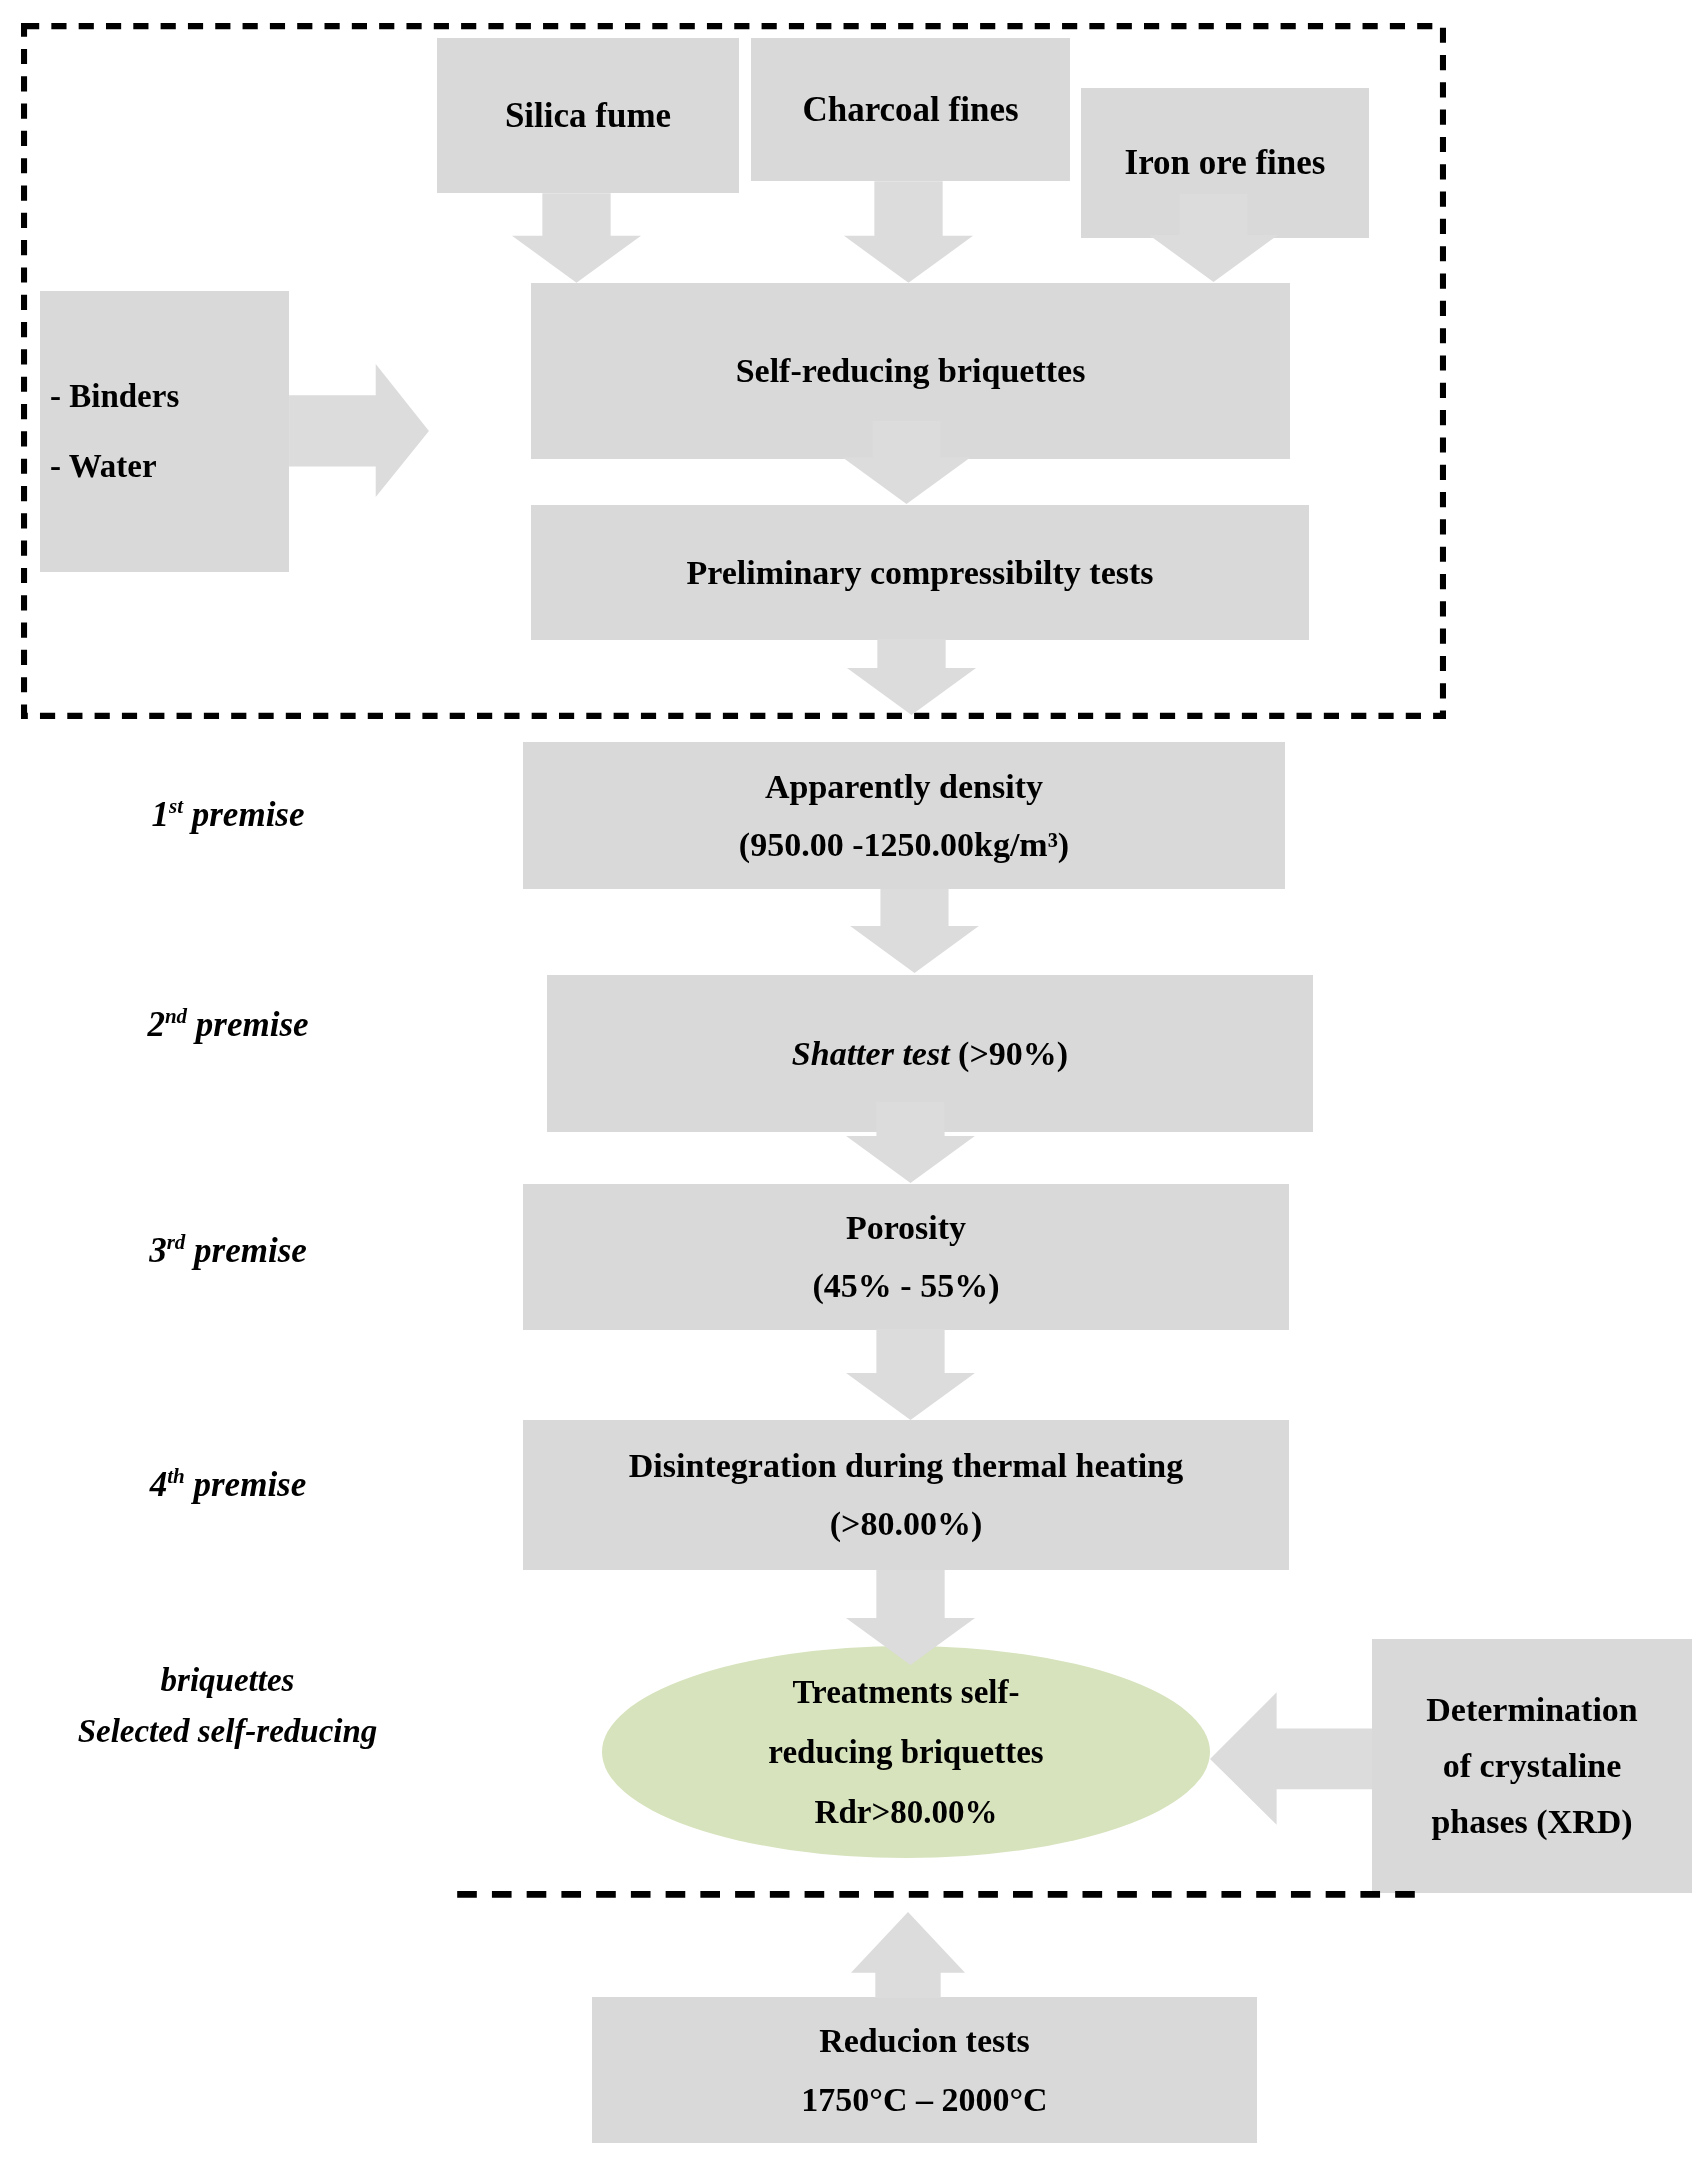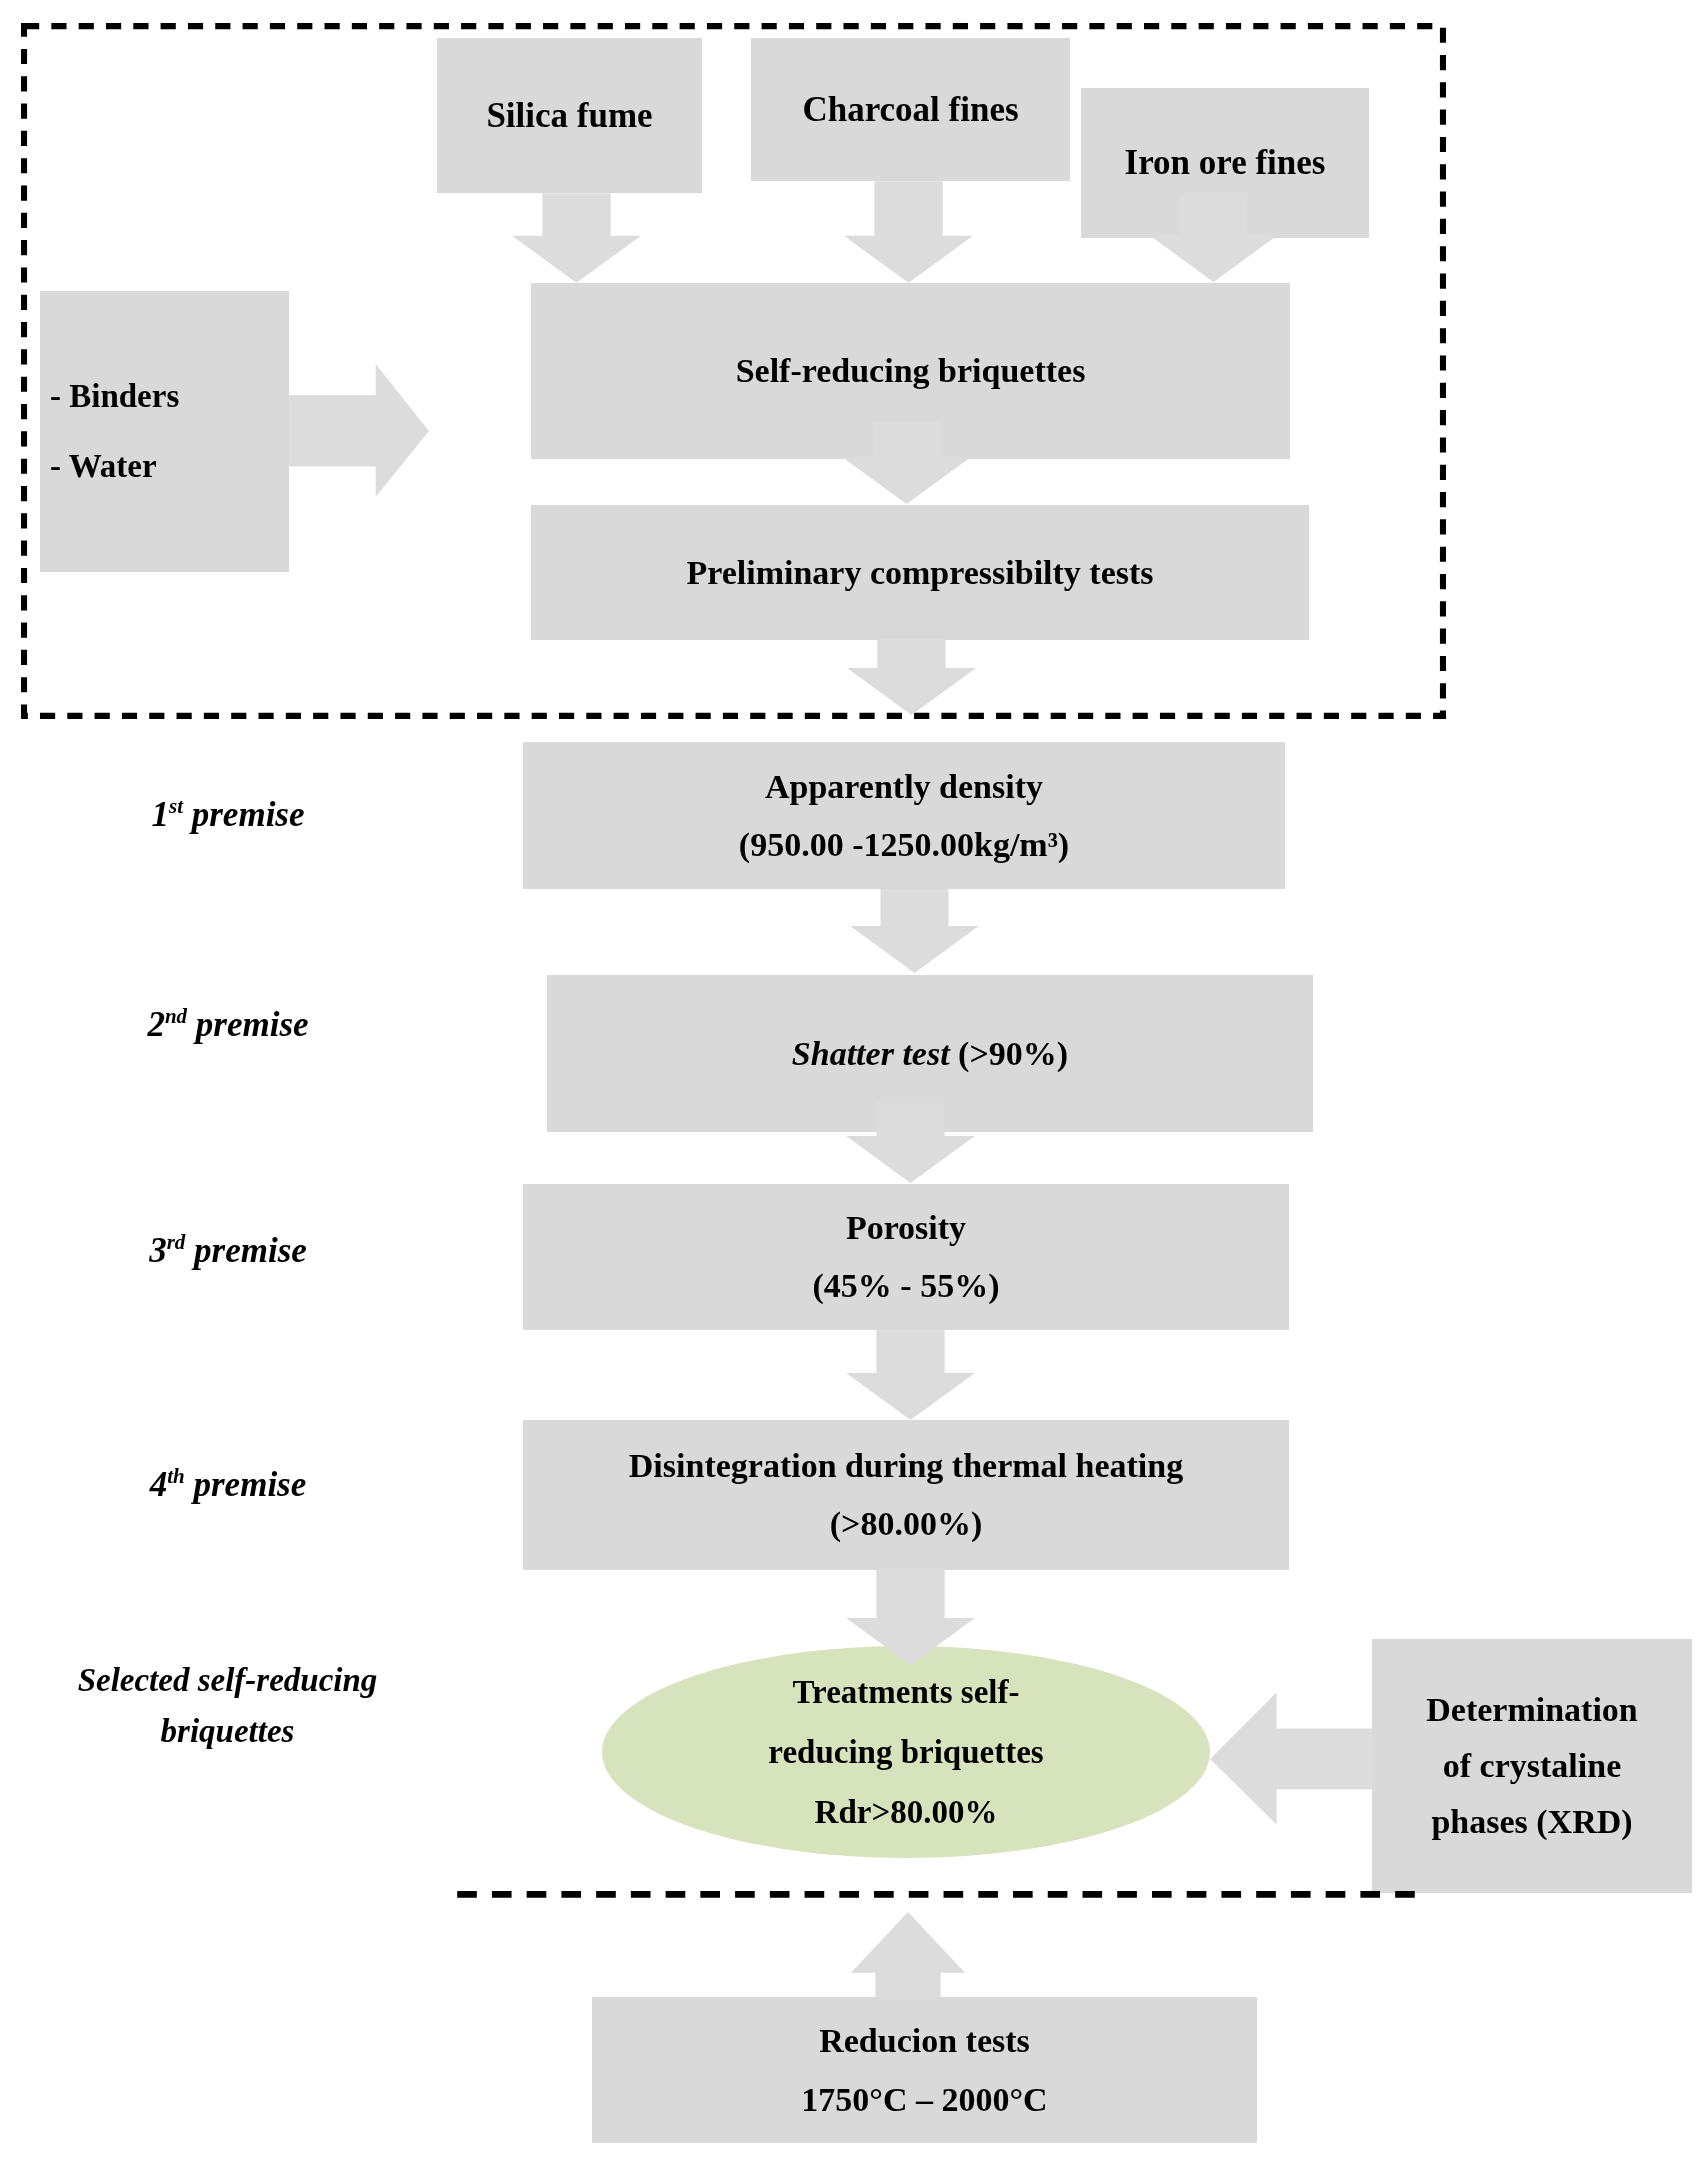--- a/index.html
+++ b/index.html
@@ -68,21 +68,21 @@
 </style>
 </head>
 <body>
 
 <div class="page">
 
   <svg class="abs" style="left:21px;top:23px;" width="1425" height="696" viewBox="0 0 1878 917">
     <rect class="dash" x="4" y="4" width="1870" height="909" stroke-width="8" stroke-dasharray="20 16"></rect>
   </svg>
 
-  <div class="gbox srcbox" style="left:437px;top:38px;width:265px;height:155px;">
+  <div class="gbox srcbox" style="left:437px;top:38px;width:302px;height:155px;">
     <span class="bline">Silica fume</span>
   </div>
   <div class="gbox srcbox" style="left:751px;top:38px;width:319px;height:143px;">
     <span class="bline">Charcoal fines</span>
   </div>
   <div class="gbox srcbox" style="left:1081px;top:44px;width:288px;height:150px;margin-top:44px;">
     <span class="bline">Iron ore fines</span>
   </div>
 
   <div class="gbox binders" style="left:40px;top:291px;width:249px;height:281px;padding-left:10px;">
@@ -123,22 +123,22 @@
 
   <div class="flabel" style="left:46px;top:1459px;width:364px;">
     <span>4</span><sup>th</sup><span> premise</span>
   </div>
   <div class="gbox" style="left:523px;top:1420px;width:766px;height:150px;">
     <span class="bline">Disintegration during thermal heating</span>
     <span class="bline">(&gt;80.00%)</span>
   </div>
 
   <div class="flabel sel-label" style="left:15px;top:1655px;width:425px;">
+    <span class="bline" style="display:block;">briquettes</span>
     <span class="bline" style="display:block;">Selected self-reducing</span>
-    <span class="bline" style="display:block;">briquettes</span>
   </div>
 
   <div class="ellipse" style="left:602px;top:1646px;width:608px;height:212px;">
     <span class="bline">Treatments self-</span>
     <span class="bline">reducing briquettes</span>
     <span class="bline">Rdr&gt;80.00%</span>
   </div>
 
   <div class="gbox" style="left:1372px;top:1639px;width:320px;height:254px;font-size:34px;line-height:1.65;">
     <span class="bline">Determination</span>

